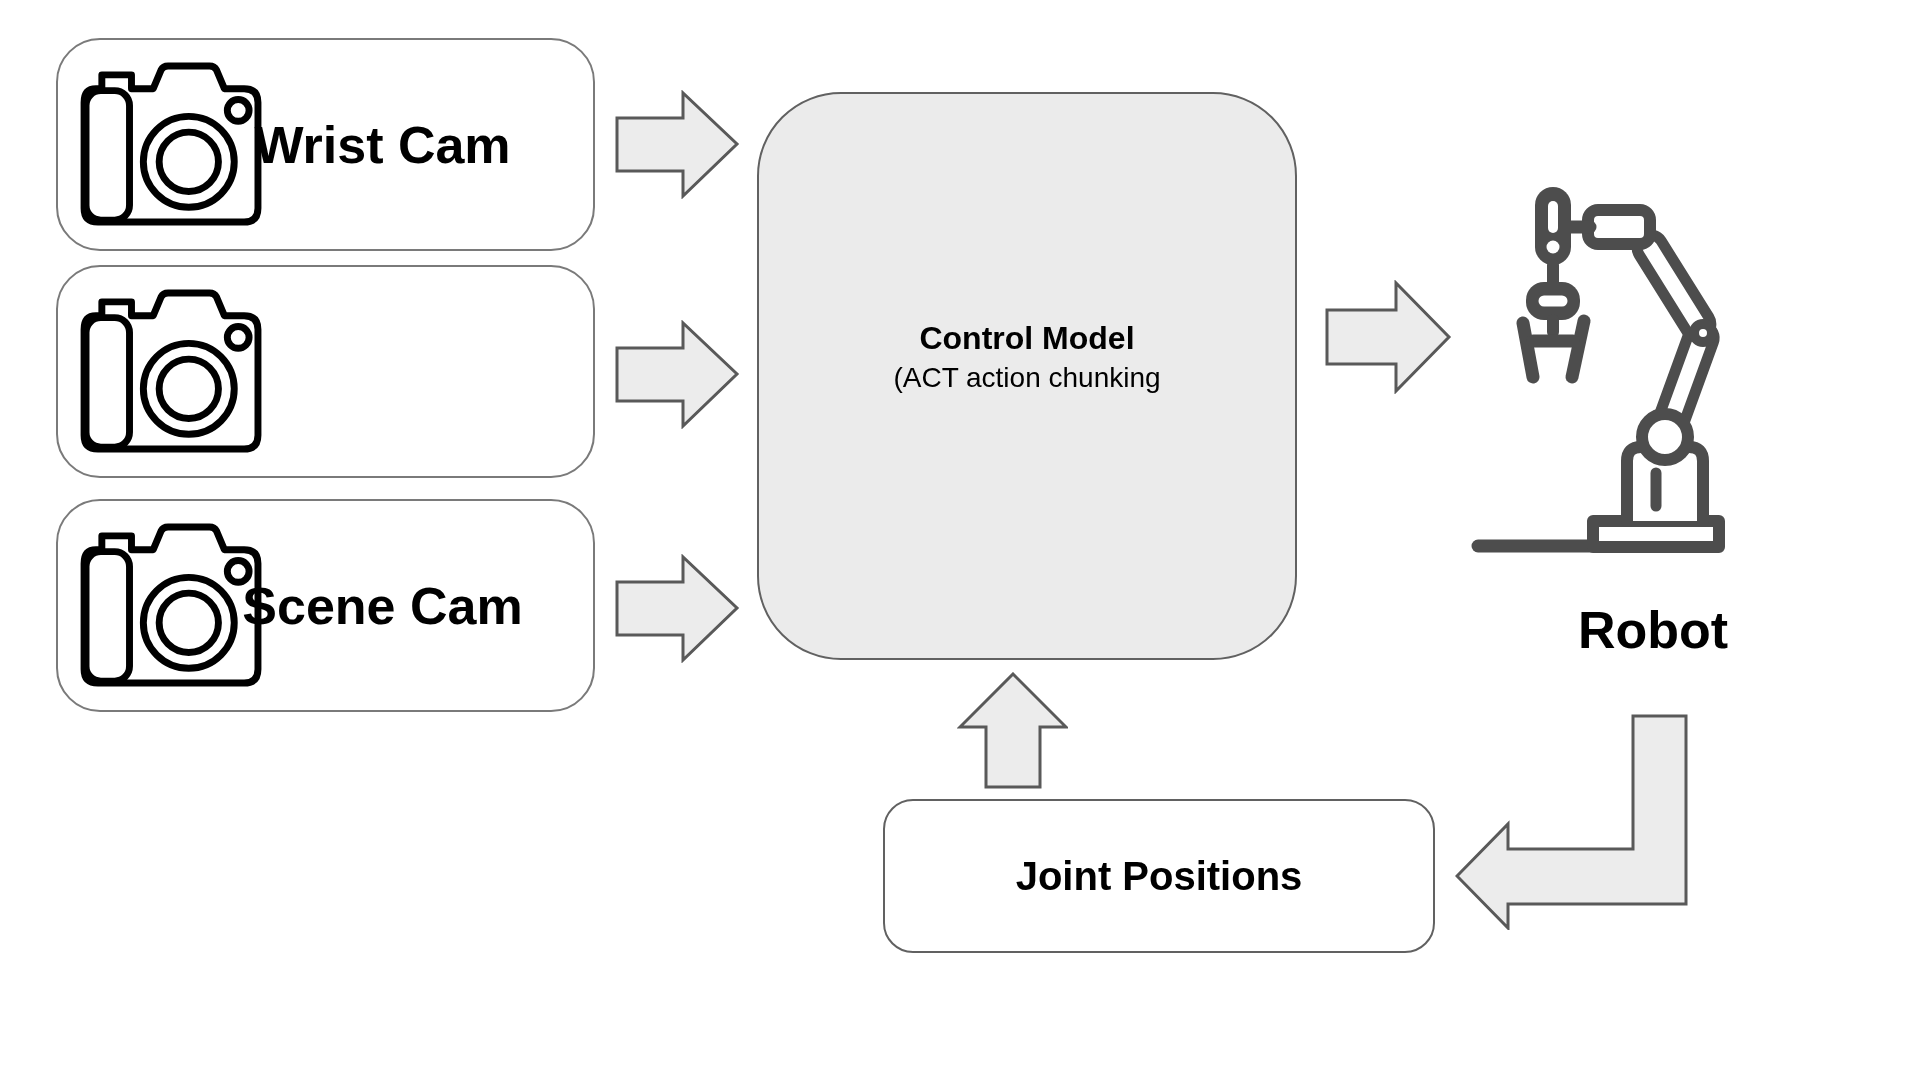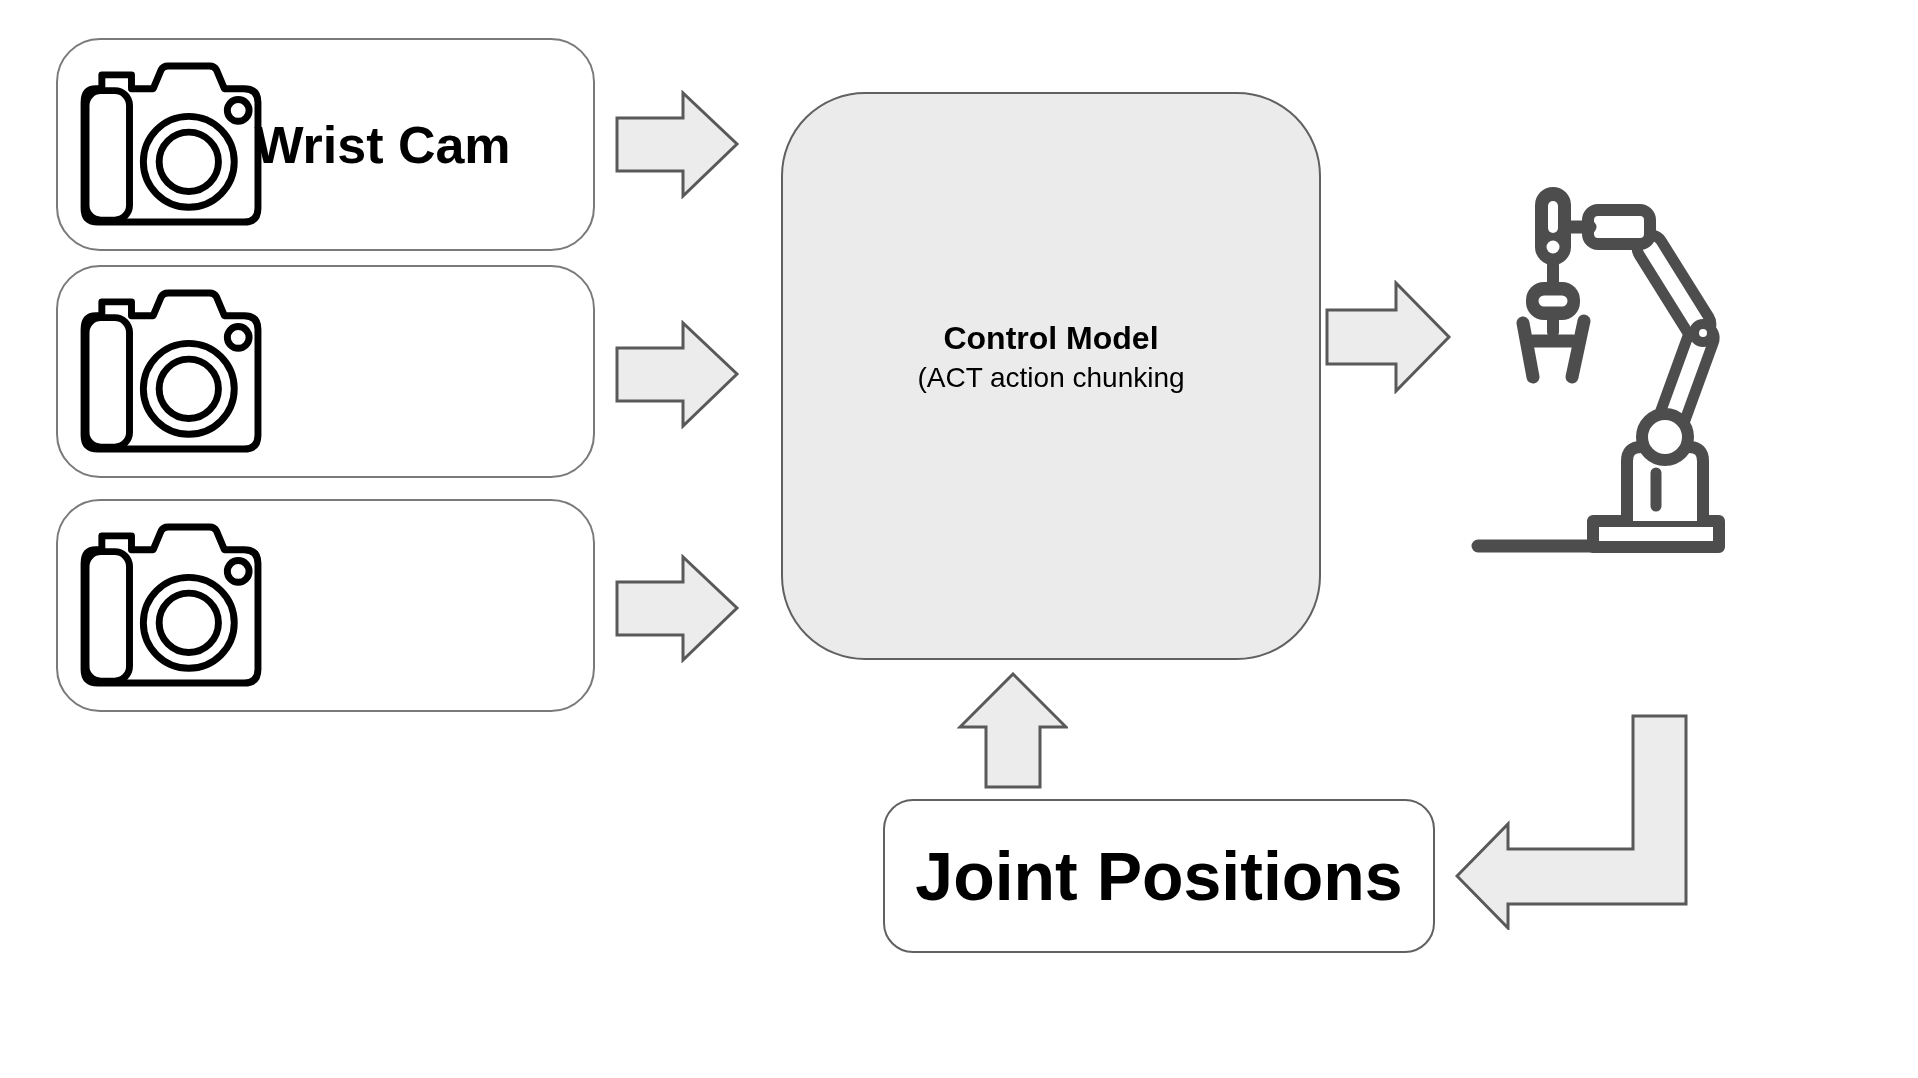--- a/index.html
+++ b/index.html
@@ -20,29 +20,29 @@
     border:2px solid var(--cam-box-stroke);border-radius:44px;padding-left:25px;}
   .cam-box .cam-icon-wrap{position:absolute;left:22px;top:22px;width:184px;height:166px;}
   .cam-label{position:absolute;left:150px;right:36px;top:0;bottom:0;
     display:flex;align-items:center;justify-content:center;
     font-size:52px;font-weight:bold;white-space:nowrap;}
 
   
   .control-box{left:757px;top:92px;width:540px;height:568px;
     background:var(--control-box-fill);border:2.5px solid var(--control-box-stroke);
     border-radius:84px;display:flex;flex-direction:column;align-items:center;
-    justify-content:center;padding-bottom:36px;text-align:center;margin-left:24px;}
+    justify-content:center;padding-bottom:36px;text-align:center;}
   .control-title{font-size:32px;font-weight:bold;line-height:40px;}
   .control-sub{font-size:28px;line-height:40px;}
 
   
   .jp-box{left:883px;top:799px;width:552px;height:154px;background:#fff;
     border:2.5px solid var(--jp-box-stroke);border-radius:30px;
     display:flex;align-items:center;justify-content:center;}
-  .jp-label{font-size:68px;font-weight:bold;white-space:nowrap;}
+  .jp-label{font-size:40px;font-weight:bold;white-space:nowrap;}
 
   
   .robot-icon-wrap{left:1460px;top:170px;width:300px;height:390px;}
   .robot-label{left:1528px;top:600px;width:250px;text-align:center;
     font-size:52px;font-weight:bold;}
 
   
   .arrow-shape{fill:var(--arrow-fill);stroke:var(--arrow-stroke);stroke-width:3;stroke-linejoin:miter;}
   svg{display:block;}
 
@@ -85,20 +85,21 @@
   <div class="abs cam-box" style="top:499px">
     <span class="cam-icon-wrap">
       <svg viewBox="0 0 186 168" width="184" height="166">
         <path class="cam-stroke" d="M 16,27 H 22 V 13 H 52 V 27 H 74 L 82,8 Q 84,4 89,4 H 131 Q 136,4 138,8 L 146,27 H 166 Q 180,27 180,41 V 148 Q 180,162 166,162 H 18 Q 4,162 4,148 V 41 Q 4,27 16,27 Z"></path>
         <rect class="cam-stroke" x="6" y="29" width="44" height="131" rx="15"></rect>
         <circle class="cam-stroke" cx="160" cy="49" r="11"></circle>
         <circle class="cam-stroke" cx="110" cy="101" r="46"></circle>
         <circle class="cam-stroke" cx="110" cy="101" r="30"></circle>
       </svg>
     </span>
+    <span class="cam-label">Scene Cam</span>
   </div>
 
   <span class="abs" style="left:614px;top:90px">
     <svg width="126" height="109" viewBox="0 0 126 109">
       <polygon class="arrow-shape" points="3,28 69,28 69,3 123,54 69,106 69,81 3,81"></polygon>
     </svg>
   </span>
   <span class="abs" style="left:614px;top:320px">
     <svg width="126" height="109" viewBox="0 0 126 109">
       <polygon class="arrow-shape" points="3,28 69,28 69,3 123,54 69,106 69,81 3,81"></polygon>
@@ -138,20 +139,21 @@
       <circle class="rob-white" cx="93" cy="77" r="6.5"></circle>
       <line class="rob" x1="93" y1="95" x2="93" y2="116" stroke-width="12"></line>
       <rect class="rob-fill" x="66" y="112" width="54" height="38" rx="18"></rect>
       <line x1="84" y1="131" x2="102" y2="131" stroke="#ffffff" stroke-width="11" stroke-linecap="round"></line>
       <line class="rob" x1="93" y1="150" x2="93" y2="162" stroke-width="12"></line>
       <line class="rob" x1="63" y1="153" x2="73" y2="207" stroke-width="13"></line>
       <line class="rob" x1="124" y1="151" x2="112" y2="207" stroke-width="13"></line>
       <line class="rob" x1="73" y1="171" x2="113" y2="171" stroke-width="13"></line>
     </svg>
   </span>
+  <div class="abs robot-label">Robot</div>
 
   <span class="abs" style="left:1455px;top:714px">
     <svg width="233" height="216" viewBox="0 0 233 216">
       <polygon class="arrow-shape" points="178,2 231,2 231,190 53,190 53,214 2,162 53,110 53,135 178,135"></polygon>
     </svg>
   </span>
 
   <div class="abs jp-box">
     <span class="jp-label">Joint Positions</span>
   </div>

